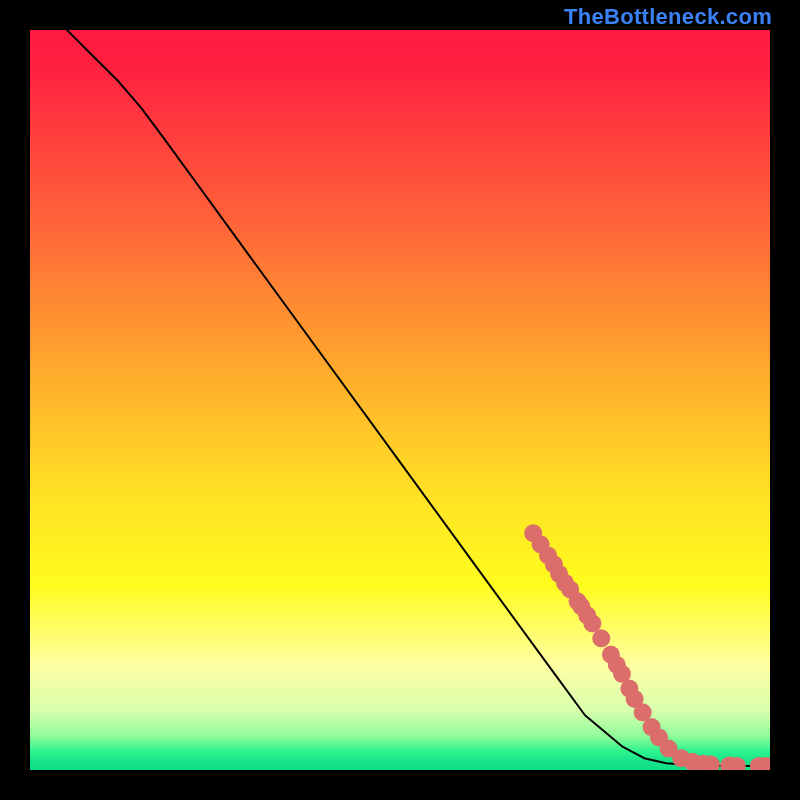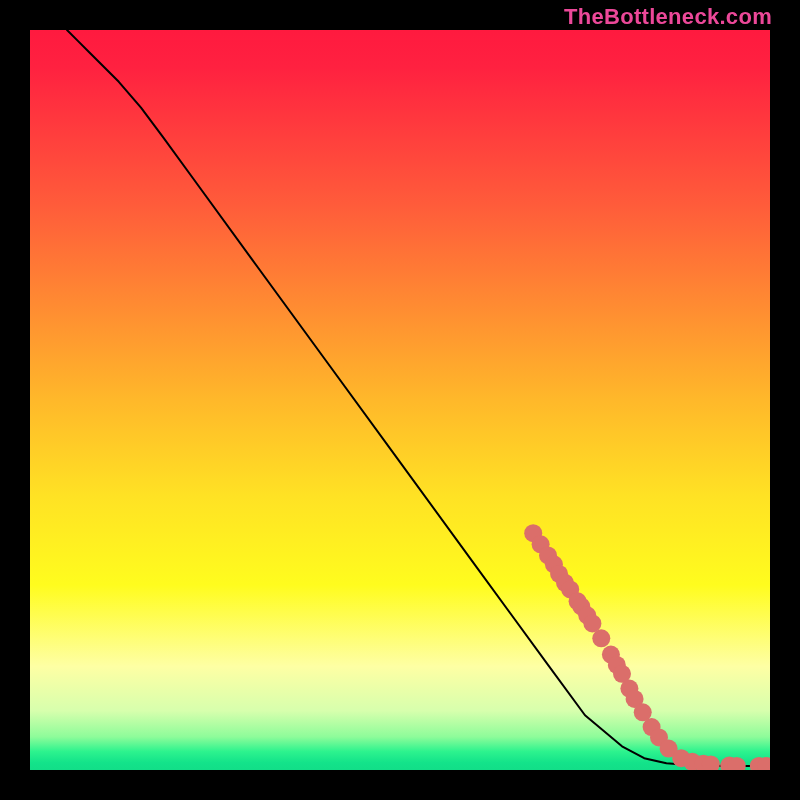--- a/index.html
+++ b/index.html
@@ -21,21 +21,21 @@
     position: absolute;
     left: 30px;
     top: 30px;
     width: 740px;
     height: 740px;
   }
   .watermark {
     position: absolute;
     top: 4px;
     right: 28px;
-    color: #ec4899;
+    color: #3b82f6;
     font-size: 22px;
     font-weight: bold;
     letter-spacing: 0.3px;
     user-select: none;
   }
 </style>
 </head>
 <body>
 
 <div class="frame">

